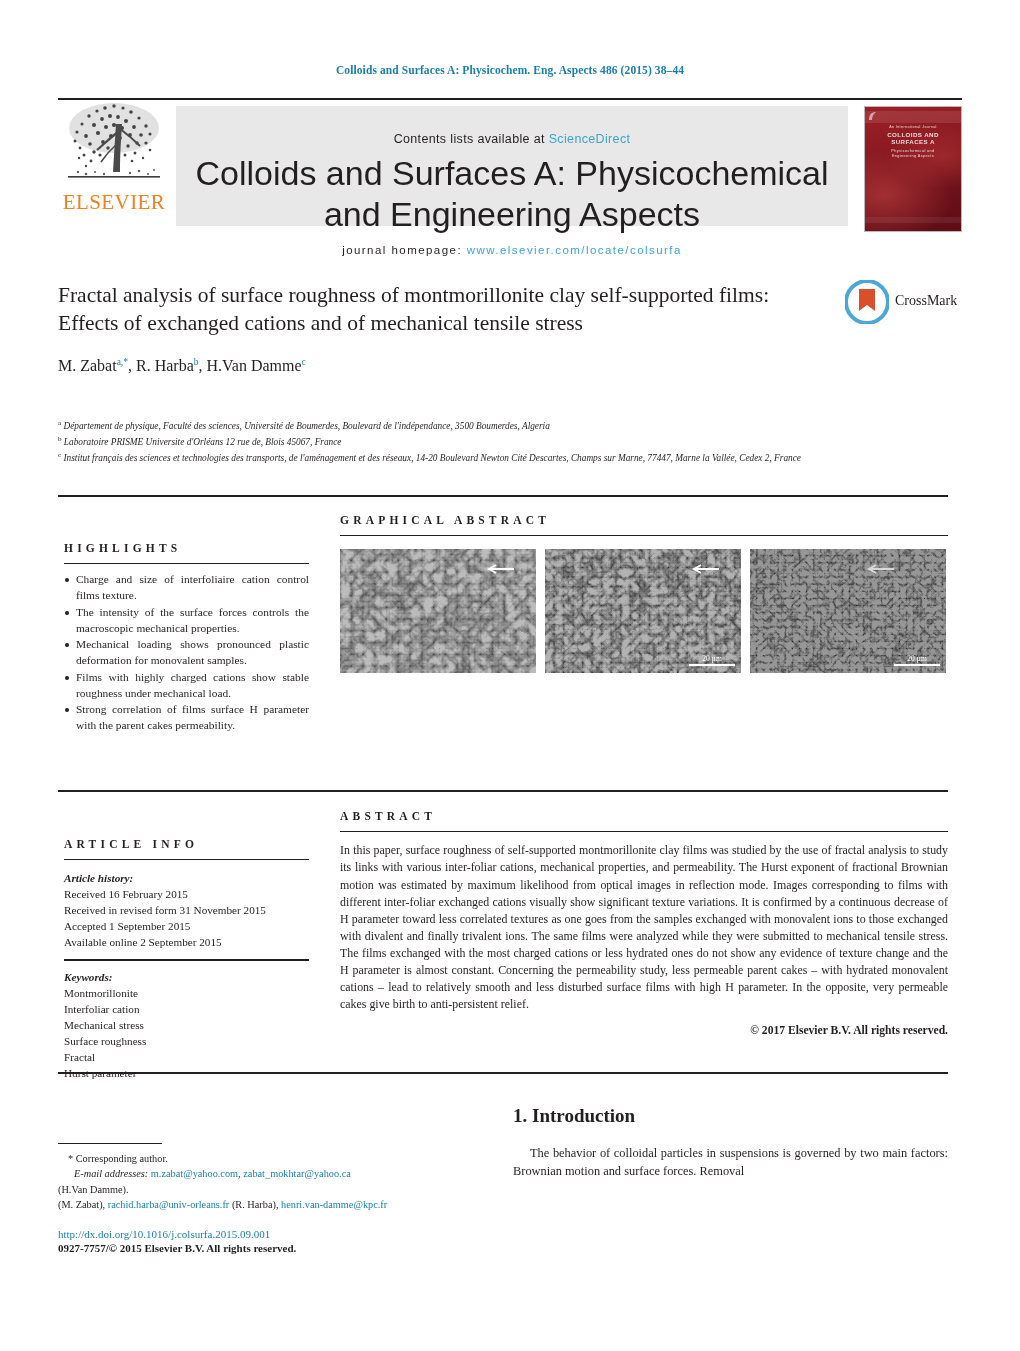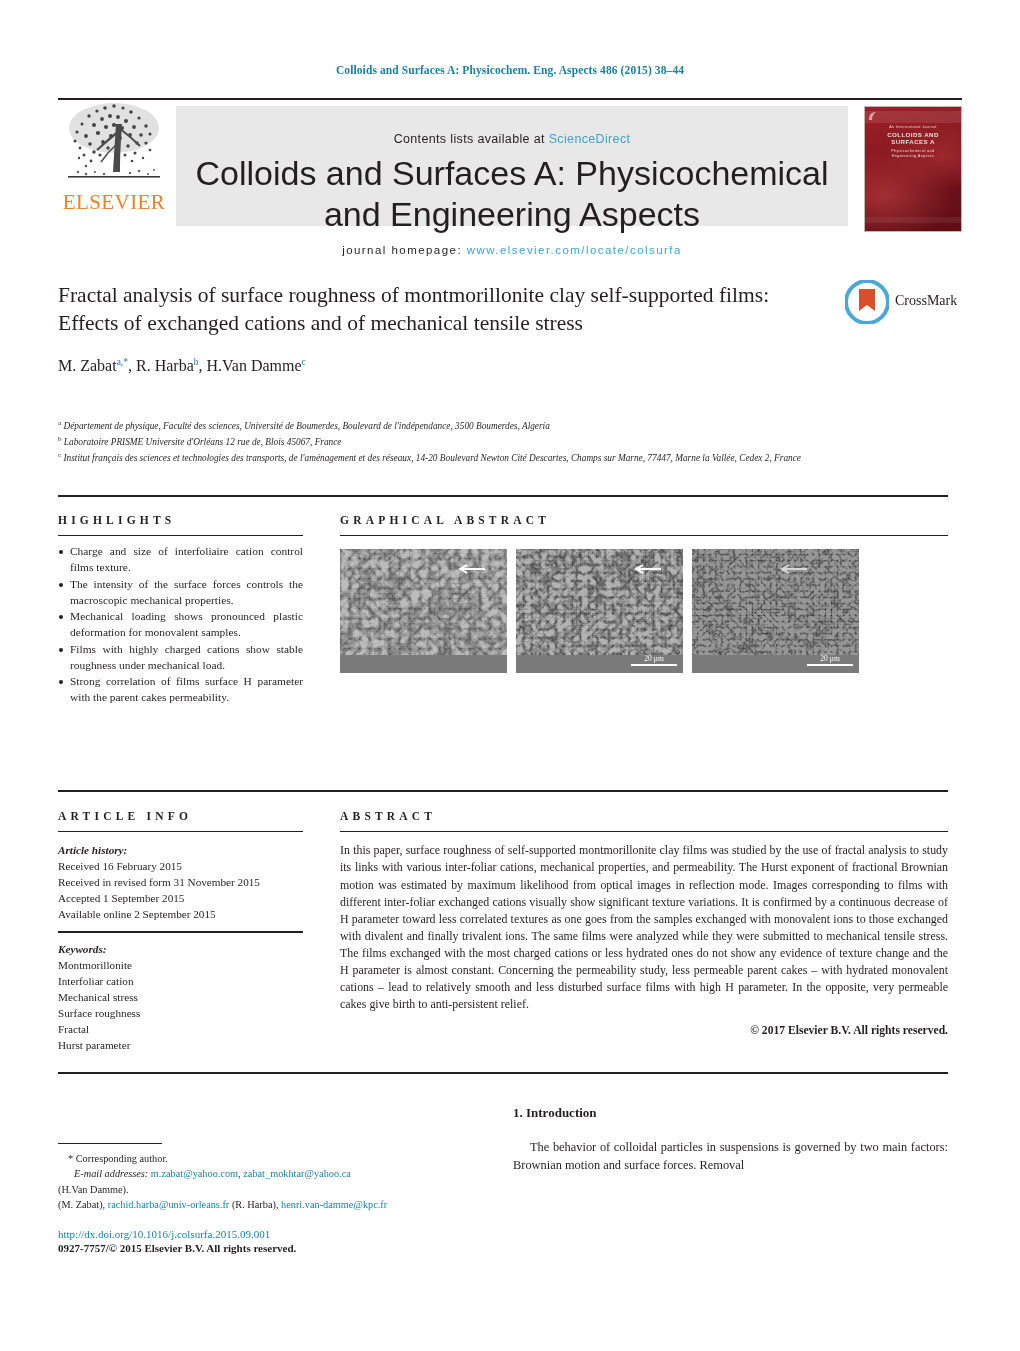--- a/index.html
+++ b/index.html
@@ -219,22 +219,23 @@
 
   
   .rule {
     position: absolute;
     background: #231f20;
   }
 
   
   .col-left {
     position: absolute;
-    left: 58px;
+    left: 64px;
     width: 245px;
+    margin-top: 28px;
   }
   .col-right {
     position: absolute;
     left: 340px;
     width: 608px;
   }
 
   .sec-head {
     font-family: "Liberation Serif", serif;
     font-size: 11.5px;
@@ -277,21 +278,21 @@
   }
 
   
   .ga-images {
     margin-top: 13px;
     display: flex;
     gap: 9px;
   }
   .ga-img {
     position: relative;
-    width: 167px;
+    width: 196px;
     height: 124px;
     overflow: hidden;
     background: #7a7a7a;
   }
   .ga-tex {
     position: absolute;
     inset: 0;
   }
   .ga-arrow {
     position: absolute;
@@ -355,21 +356,21 @@
 
   
   .intro {
     position: absolute;
     left: 513px;
     top: 1105px;
     width: 435px;
   }
   .intro-head {
     font-family: "Liberation Serif", serif;
-    font-size: 13px;
+    font-size: 19px;
     font-weight: bold;
     color: #231f20;
   }
   .intro-body {
     margin-top: 17px;
     font-family: "Liberation Serif", serif;
     font-size: 12.4px;
     line-height: 1.46;
     color: #231f20;
     text-align: justify;

